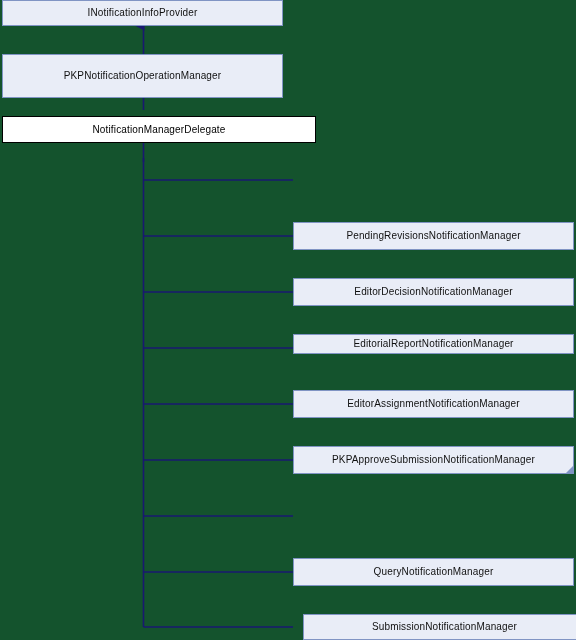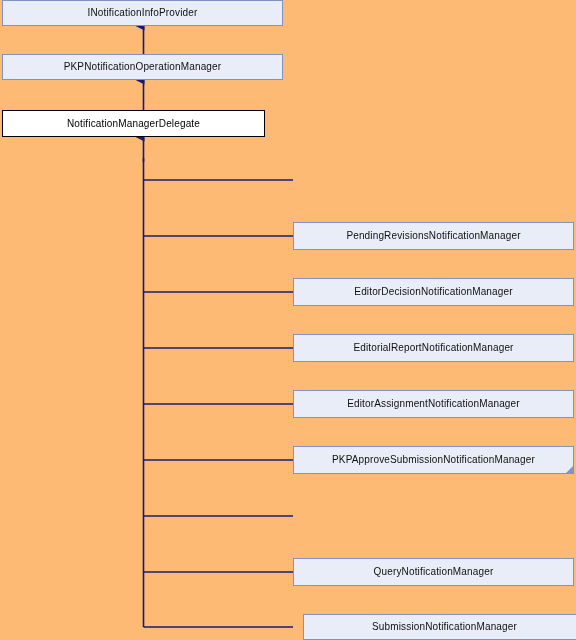--- a/index.html
+++ b/index.html
@@ -11,21 +11,21 @@
     width: 576px;
     height: 640px;
     font-family: "Liberation Sans", "DejaVu Sans", sans-serif;
     overflow: hidden;
   }
 
   #diagram {
     position: relative;
     width: 576px;
     height: 640px;
-    background: #fdba74;
+    background: #14532d;
   }
 
   
   #edges {
     position: absolute;
     left: 0;
     top: 0;
     width: 576px;
     height: 640px;
     pointer-events: none;
@@ -100,38 +100,38 @@
     <line x1="143.5" y1="460" x2="293" y2="460" stroke="#191970" stroke-width="1.6"></line>
     <line x1="143.5" y1="516" x2="293" y2="516" stroke="#191970" stroke-width="1.6"></line>
     <line x1="143.5" y1="572" x2="293" y2="572" stroke="#191970" stroke-width="1.6"></line>
     <line x1="143.5" y1="627" x2="293" y2="627" stroke="#191970" stroke-width="1.6"></line>
   </svg>
 
   <div class="node" id="n-anc-0" style="left: 2px; top: 0px; width: 281px; height: 26px;">
     <span class="node-label">INotificationInfoProvider</span>
   </div>
 
-  <div class="node" id="n-anc-1" style="left: 2px; top: 54px; width: 281px; height: 26px;">
+  <div class="node" id="n-anc-1" style="left: 2px; top: 54px; width: 281px; height: 44px;">
     <span class="node-label">PKPNotificationOperationManager</span>
   </div>
 
-  <div class="node current" id="n-anc-2" style="left: 2px; top: 110px; width: 263px; height: 27px; align-items: center;">
+  <div class="node current" id="n-anc-2" style="left: 2px; top: 116px; width: 314px; height: 27px; align-items: center;">
     <span class="node-label">NotificationManagerDelegate</span>
   </div>
 
 
   <div class="node" id="n-desc-1" style="left: 293px; top: 222px; width: 281px; height: 28px;">
     <span class="node-label">PendingRevisionsNotificationManager</span>
   </div>
 
   <div class="node" id="n-desc-2" style="left: 293px; top: 278px; width: 281px; height: 28px;">
     <span class="node-label">EditorDecisionNotificationManager</span>
   </div>
 
-  <div class="node" id="n-desc-3" style="left: 293px; top: 334px; width: 281px; height: 28px;">
+  <div class="node" id="n-desc-3" style="left: 293px; top: 334px; width: 281px; height: 20px;">
     <span class="node-label">EditorialReportNotificationManager</span>
   </div>
 
   <div class="node" id="n-desc-4" style="left: 293px; top: 390px; width: 281px; height: 28px;">
     <span class="node-label">EditorAssignmentNotificationManager</span>
   </div>
 
   <div class="node folded" id="n-desc-5" style="left: 293px; top: 446px; width: 281px; height: 28px;">
     <span class="node-label">PKPApproveSubmissionNotificationManager</span>
     <span class="fold"></span>

